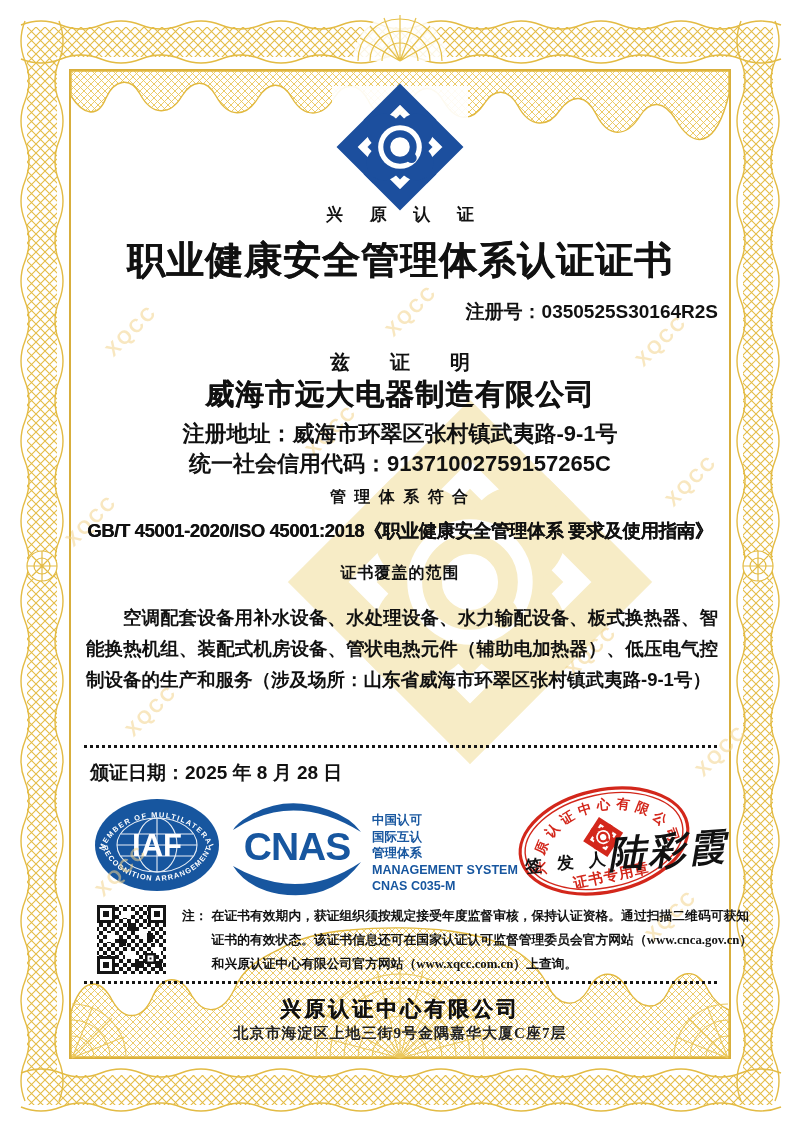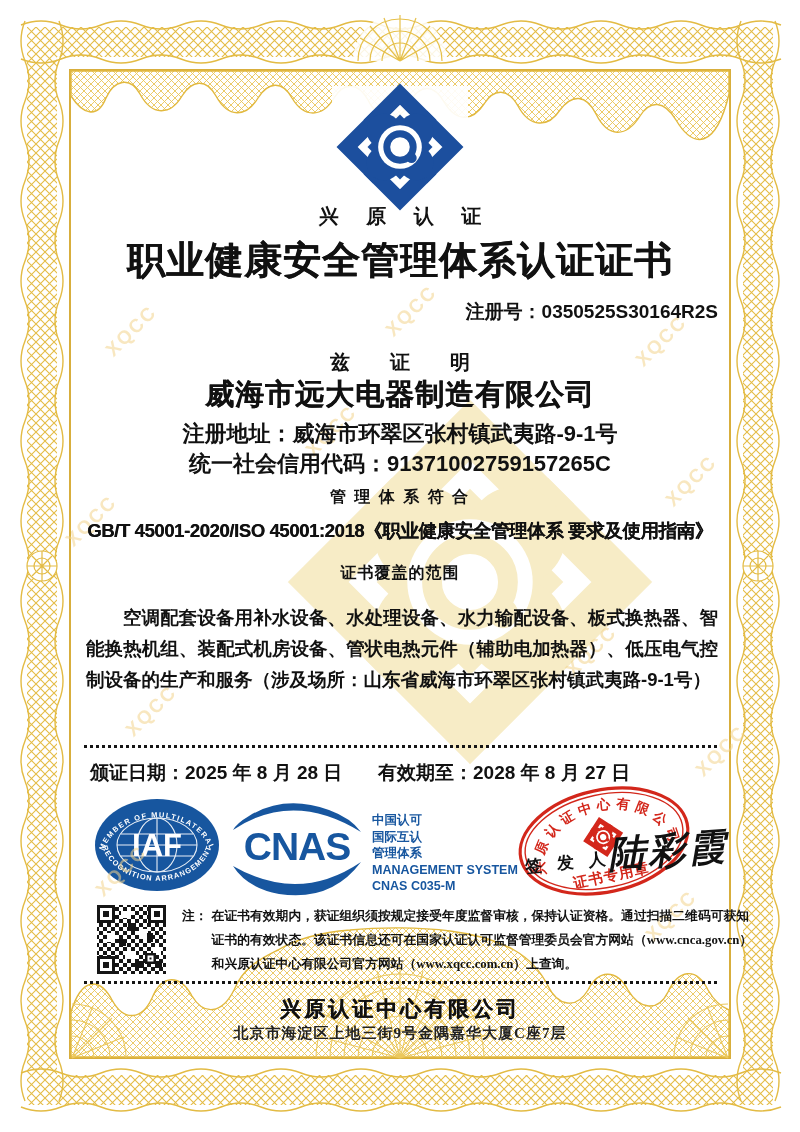--- a/index.html
+++ b/index.html
@@ -201,21 +201,21 @@
     <span class="wm" style="left:660px;top:470px">XQCC</span>
     <span class="wm" style="left:120px;top:700px">XQCC</span>
     <span class="wm" style="left:560px;top:640px">XQCC</span>
     <span class="wm" style="left:690px;top:740px">XQCC</span>
     <span class="wm" style="left:90px;top:860px">XQCC</span>
     <span class="wm" style="left:640px;top:905px">XQCC</span>
   </div>
 
   <div class="layer">
 
-    <div class="abs ctr" style="top:203px;font-size:20px;font-weight:700;letter-spacing:11px;padding-left:11px">兴 原 认 证</div>
+    <div class="abs ctr" style="top:203px;font-size:17px;font-weight:700;letter-spacing:11px;padding-left:11px">兴 原 认 证</div>
 
     <div class="abs ctr title" style="top:235px">职业健康安全管理体系认证证书</div>
 
     <div class="abs reg" style="top:299px;right:82px">
       <span>注册号：</span><span>0350525S30164R2S</span>
     </div>
 
     <div class="abs ctr statement" style="top:349px">兹　　证　　明</div>
 
     <div class="abs ctr company" style="top:375px">威海市远大电器制造有限公司</div>
@@ -229,23 +229,20 @@
     <div class="abs ctr std" style="top:518px">GB/T 45001-2020/ISO 45001:2018《职业健康安全管理体系 要求及使用指南》</div>
 
     <div class="abs ctr h20" style="top:563px;letter-spacing:1px">证书覆盖的范围</div>
 
     <div class="abs scope" style="top:602px;left:86px;width:632px">空调配套设备用补水设备、水处理设备、水力输配设备、板式换热器、智能换热机组、装配式机房设备、管状电热元件（辅助电加热器）、低压电气控制设备的生产和服务（涉及场所：山东省威海市环翠区张村镇武夷路-9-1号）</div>
 
     <div class="abs dotted" style="top:745px;left:84px;width:633px"></div>
 
     <div class="abs date" style="top:760px;left:90px">
       <span>颁证日期：</span><span>2025 年 8 月 28 日</span>
-    </div>
-    <div class="abs date" style="top:760px;left:378px">
-      <span>有效期至：</span><span>2028 年 8 月 27 日</span>
     </div>
 
     <div class="abs cnas-block" style="top:812px;left:372px">
       <div>中国认可</div>
       <div>国际互认</div>
       <div>管理体系</div>
       <div>MANAGEMENT SYSTEM</div>
       <div>CNAS C035-M</div>
     </div>
 

